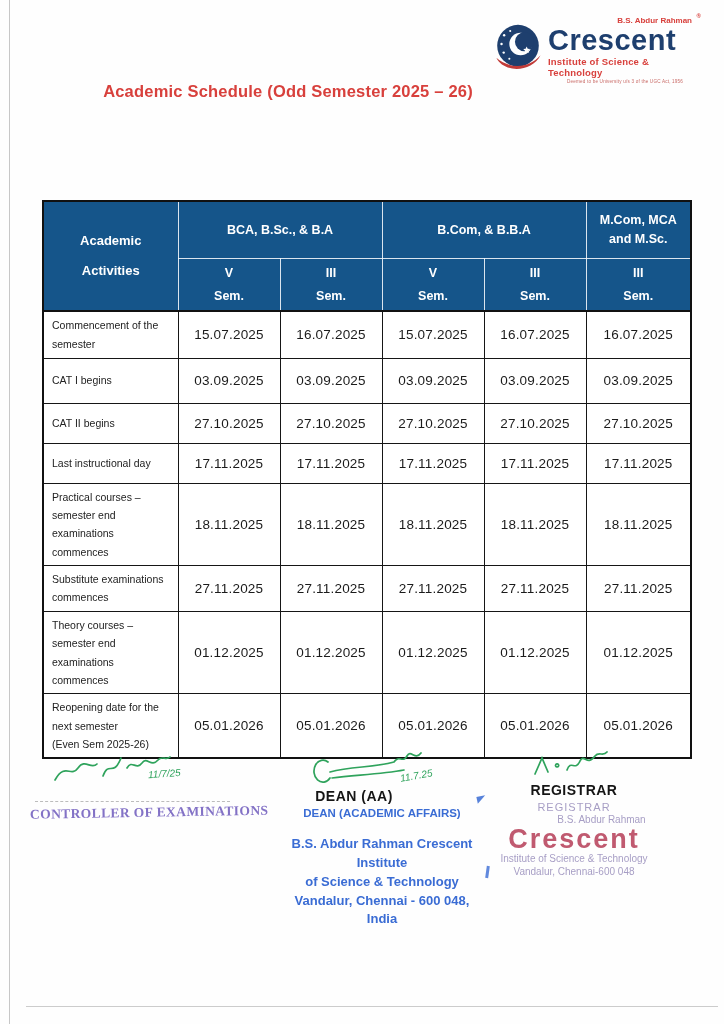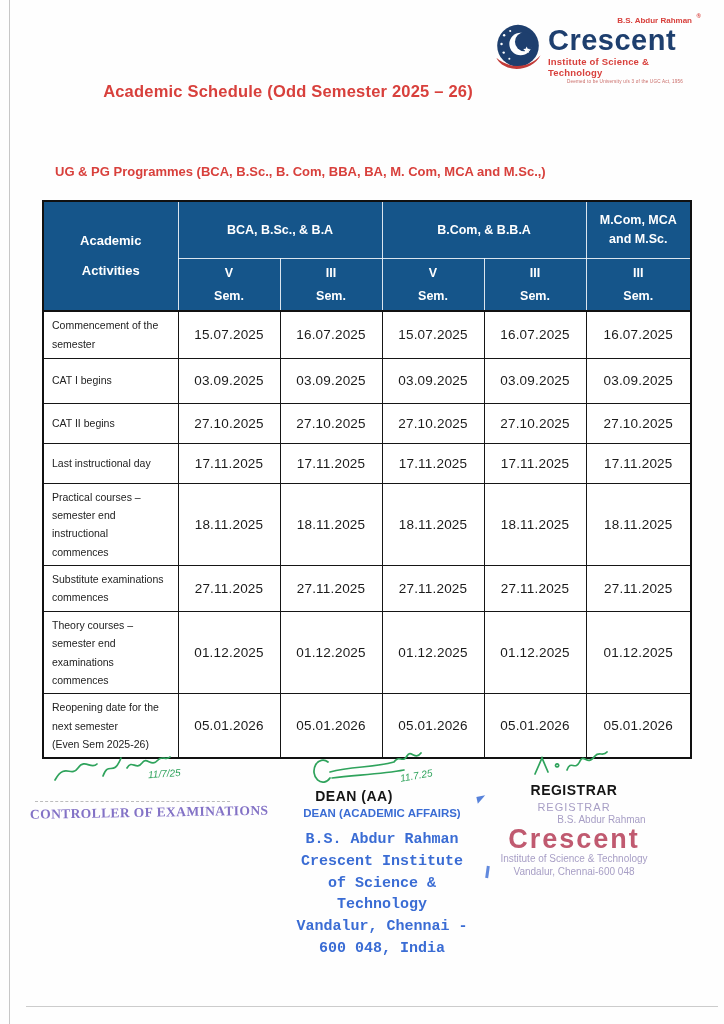--- a/index.html
+++ b/index.html
@@ -64,22 +64,22 @@
   .sig-coe .sig-label{transform:translateX(-24px);}
   .sig-dean .sig-label{transform:translateX(-28px);}
   .sig-ink{display:block;margin:0 auto;}
   .sig-date{position:absolute;color:#2fa35c;font-size:10px;font-style:italic;white-space:nowrap;}
   .coe-date{left:118px;top:18px;transform:rotate(-4deg);}
   .dean-date{left:118px;top:22px;transform:rotate(-10deg);}
   .coe-dashline{border:0;border-top:1px dashed #a6a6a6;width:195px;margin:9px auto 3px;opacity:.75;}
   .coe-stamp{color:#8372c6;font-family:"Liberation Serif",serif;font-weight:bold;
     font-size:13.5px;letter-spacing:.4px;white-space:nowrap;transform:rotate(-1deg);}
   .dean-stamp{margin-top:3px;color:#3a6cd4;}
-  .dean-stamp .l0{font-size:11.5px;font-weight:bold;margin-bottom:10px;}
-  .dean-stamp .l1,.dean-stamp .l2,.dean-stamp .l3{font-size:15px;font-weight:bold;line-height:1.45;font-family:Liberation Mono, monospace;}
+  .dean-stamp .l0{font-size:11.5px;font-weight:bold;margin-bottom:16px;}
+  .dean-stamp .l1,.dean-stamp .l2,.dean-stamp .l3{font-size:13px;font-weight:bold;line-height:1.45;}
   .reg-stamp{margin-top:3px;}
   .reg-stamp .l0{font-size:11px;color:#a79ec5;letter-spacing:1px;}
   .reg-stamp .l1{font-size:10px;color:#a79ec5;margin-left:55px;line-height:1.3;}
   .reg-stamp .l2{font-size:27px;font-weight:bold;color:#c05a70;letter-spacing:2px;line-height:1.0;}
   .reg-stamp .l3,.reg-stamp .l4{font-size:10px;color:#a79ec5;line-height:1.25;}
   .artifact-triangle{position:absolute;left:477px;top:796px;width:0;height:0;
     border-left:9px solid #3a6cd4;border-bottom:7px solid transparent;
     transform:rotate(-12deg);opacity:.85;}
   .artifact-bracket{position:absolute;left:486px;top:866px;width:3px;height:12px;
     background:#3a6cd4;opacity:.8;transform:rotate(8deg);}
@@ -109,21 +109,20 @@
       <div class="brand-small">
         <span>B.S. Abdur Rahman</span><span class="reg-mark">®</span>
       </div>
       <div class="brand-large">Crescent</div>
       <div class="brand-sub">Institute of Science &amp; Technology</div>
       <div class="brand-tagline">Deemed to be University u/s 3 of the UGC Act, 1956</div>
     </div>
   </div>
 
   <div class="doc-title">Academic Schedule (Odd Semester 2025 – 26)</div>
-  <div class="programmes">UG &amp; PG Programmes (BCA, B.Sc., B. Com, BBA, BA, M. Com, MCA and M.Sc.,)</div>
 
   <table class="sched-table">
     <colgroup>
       <col style="width:135px">
         <col style="width:102px">
         <col style="width:102px">
       <col style="width:102px">
         <col style="width:102px">
         <col style="width:105px">
     </colgroup>
@@ -178,21 +177,21 @@
           <td class="activity">Last instructional day</td>
           <td class="date">17.11.2025</td>
           <td class="date">17.11.2025</td>
           <td class="date">17.11.2025</td>
           <td class="date">17.11.2025</td>
           <td class="date">17.11.2025</td>
         </tr>
         <tr>
           <td class="activity">Practical courses –
 semester end
-instructional
+examinations
 commences</td>
           <td class="date">18.11.2025</td>
           <td class="date">18.11.2025</td>
           <td class="date">18.11.2025</td>
           <td class="date">18.11.2025</td>
           <td class="date">18.11.2025</td>
         </tr>
         <tr>
           <td class="activity">Substitute examinations
 commences</td>

